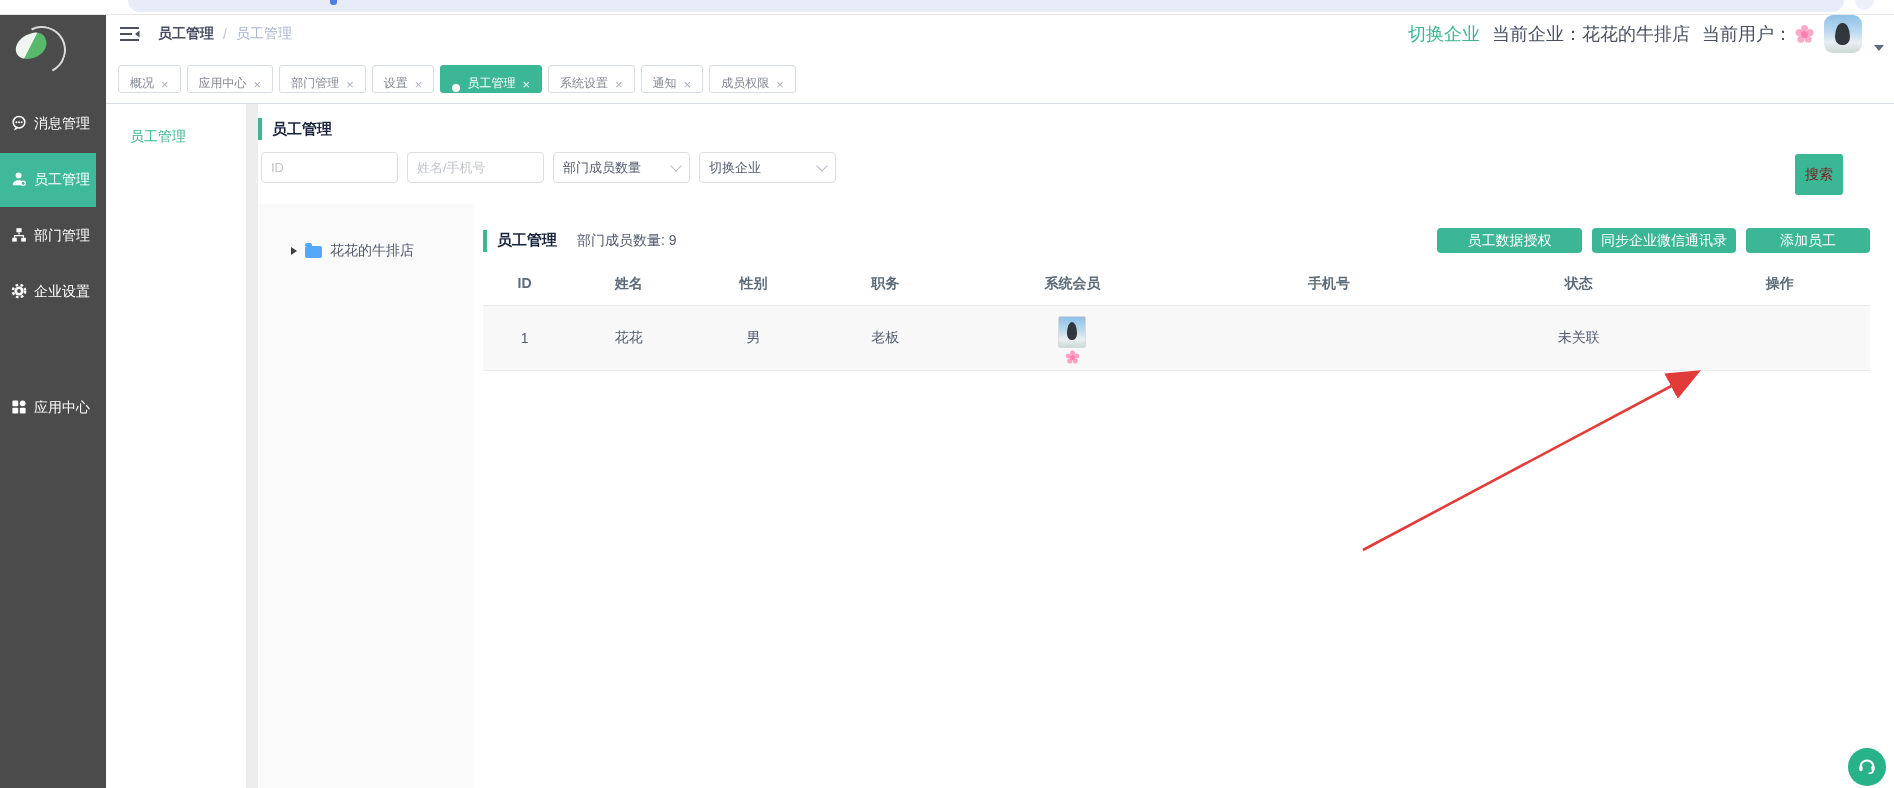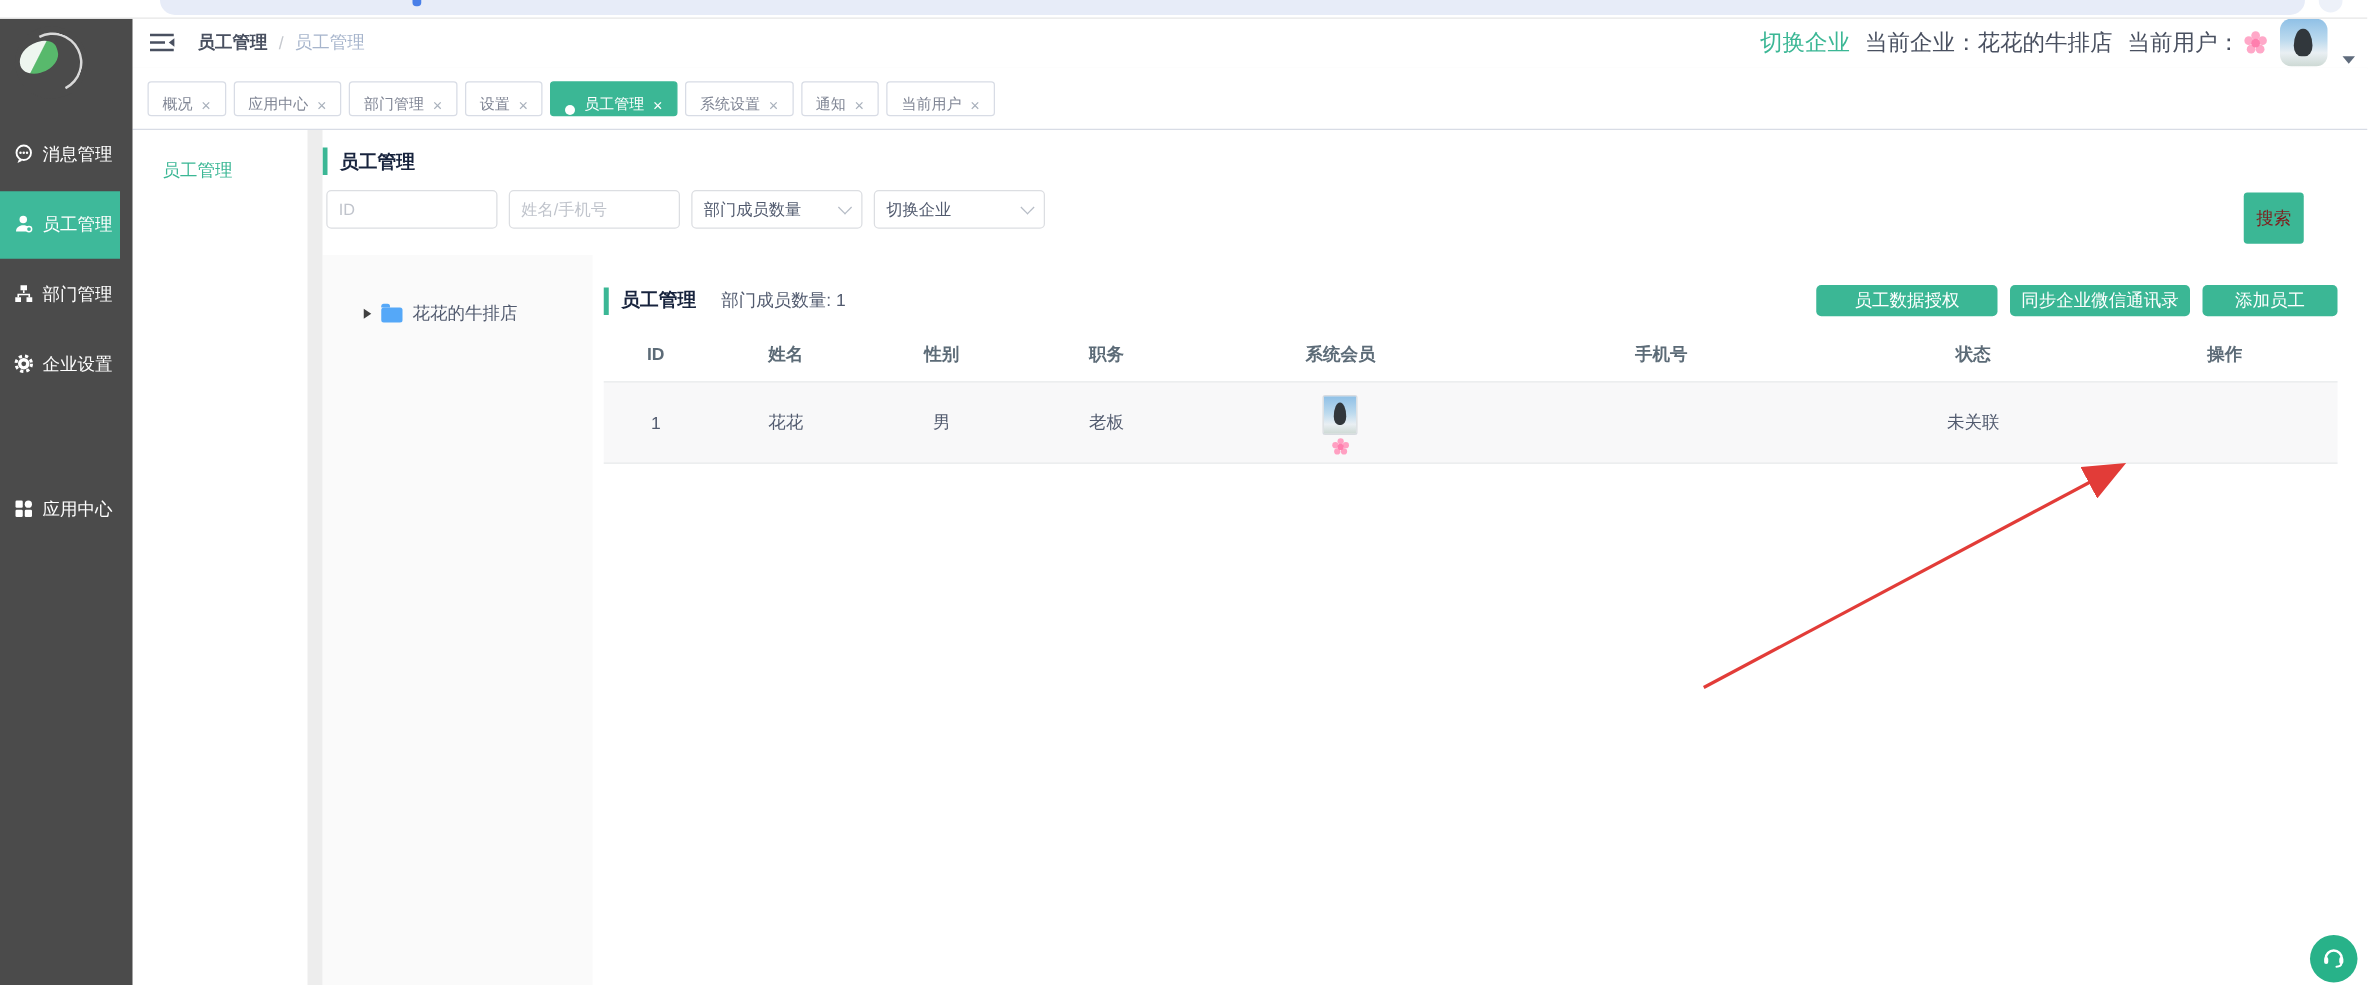--- a/index.html
+++ b/index.html
@@ -76,21 +76,21 @@
   .tree-node{margin-top:38px;margin-left:33px;display:flex;align-items:center;gap:8px;font-size:14px;color:#515a6e;cursor:pointer}
   .tcaret{width:0;height:0;border-left:6px solid #404040;border-top:4px solid transparent;border-bottom:4px solid transparent;cursor:pointer}
   .folder{width:17px;height:12px;background:#55a8f8;border-radius:2px;position:relative;margin-top:2px}
   .folder:before{content:"";position:absolute;top:-3px;left:0;width:7px;height:3px;background:#55a8f8;border-radius:2px 2px 0 0}
   .table-area{flex:1;margin-left:9px;margin-right:24px;position:relative}
   .t-head{display:flex;align-items:center;margin-top:24px;height:25px}
   .count{margin-left:20px;font-size:14px;color:#515a6e}
   .t-btns{margin-left:auto;display:flex;gap:10px}
   .gbtn{height:25px;background:#3bb795;color:#fff;border:none;border-radius:4px;font-size:14px;cursor:pointer;
       font-family:inherit;padding:0;line-height:25px}
-  .gbtn.b0{width:145px}.gbtn.b1{width:144px}.gbtn.b2{width:108px}
+  .gbtn.b0{width:145px}.gbtn.b1{width:144px}.gbtn.b2{width:124px}
   .cols{display:flex;width:100%}
   .c0{width:6%}.c1{width:9%}.c2{width:9%}.c3{width:10%}.c4{width:17%}.c5{width:20%}.c6{width:16%}.c7{width:13%}
   .col{text-align:center;box-sizing:border-box}
   .cols-head{margin-top:22px;font-size:14px;color:#5c6b77;font-weight:700}
   .trow{margin-top:12px;height:64px;align-items:center;background:#f8f8f9;border-top:1px solid #e8eaec;
       border-bottom:1px solid #e8eaec;font-size:14px;color:#515a6e}
   .member{display:flex;flex-direction:column;align-items:center;gap:3px}
   .avatar-xs{width:26px;height:30px;border:1px solid #d7dbe0;border-radius:2px;background:
       linear-gradient(180deg,#8fc0e6 0%,#bcdaee 45%,#e9eff3 75%,#cdd9d4 100%);position:relative;overflow:hidden}
   .avatar-xs:after{content:"";position:absolute;left:28%;top:16%;width:40%;height:62%;background:#31373c;
@@ -228,21 +228,21 @@
     </div>
   <div class="tab">
       <span>系统设置</span>
       <span class="tab-close"></span>
     </div>
   <div class="tab">
       <span>通知</span>
       <span class="tab-close"></span>
     </div>
   <div class="tab">
-      <span>当前用户</span>
+      <span>成员权限</span>
       <span class="tab-close"></span>
     </div>
 </div>
 
 <div class="subnav">
   <div class="subnav-item">员工管理</div>
 </div>
 <div class="gutter"></div>
 
 <div class="main">
@@ -271,21 +271,21 @@
         <span class="tcaret"></span>
         <span class="folder"></span>
         <span>花花的牛排店</span>
       </div>
     </div>
 
     <div class="table-area">
       <div class="t-head">
         <span class="gbar"></span>
         <span class="sec-label">员工管理</span>
-        <span class="count">部门成员数量: 1</span>
+        <span class="count">部门成员数量: 9</span>
         <div class="t-btns">
           <button class="gbtn b0">员工数据授权</button>
           <button class="gbtn b1">同步企业微信通讯录</button>
           <button class="gbtn b2">添加员工</button>
         </div>
       </div>
 
       <div class="cols cols-head">
         <span class="col c0">ID</span>
         <span class="col c1">姓名</span>

